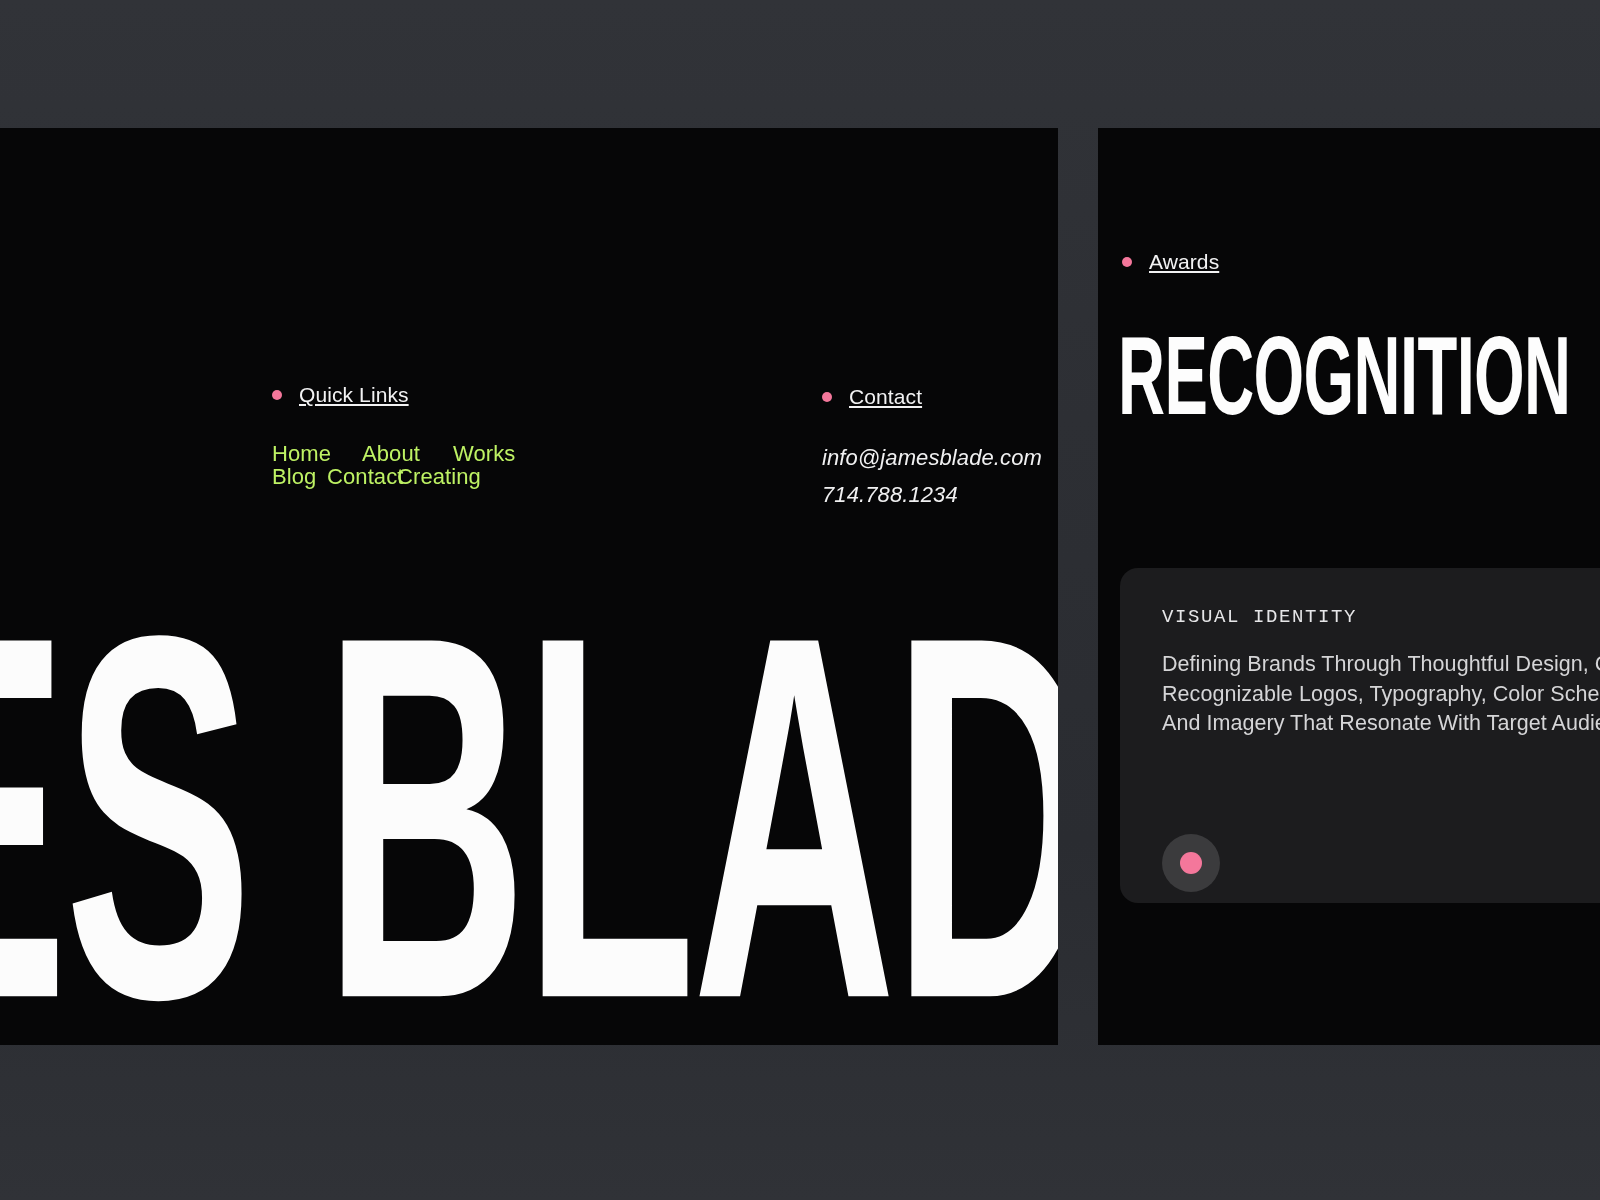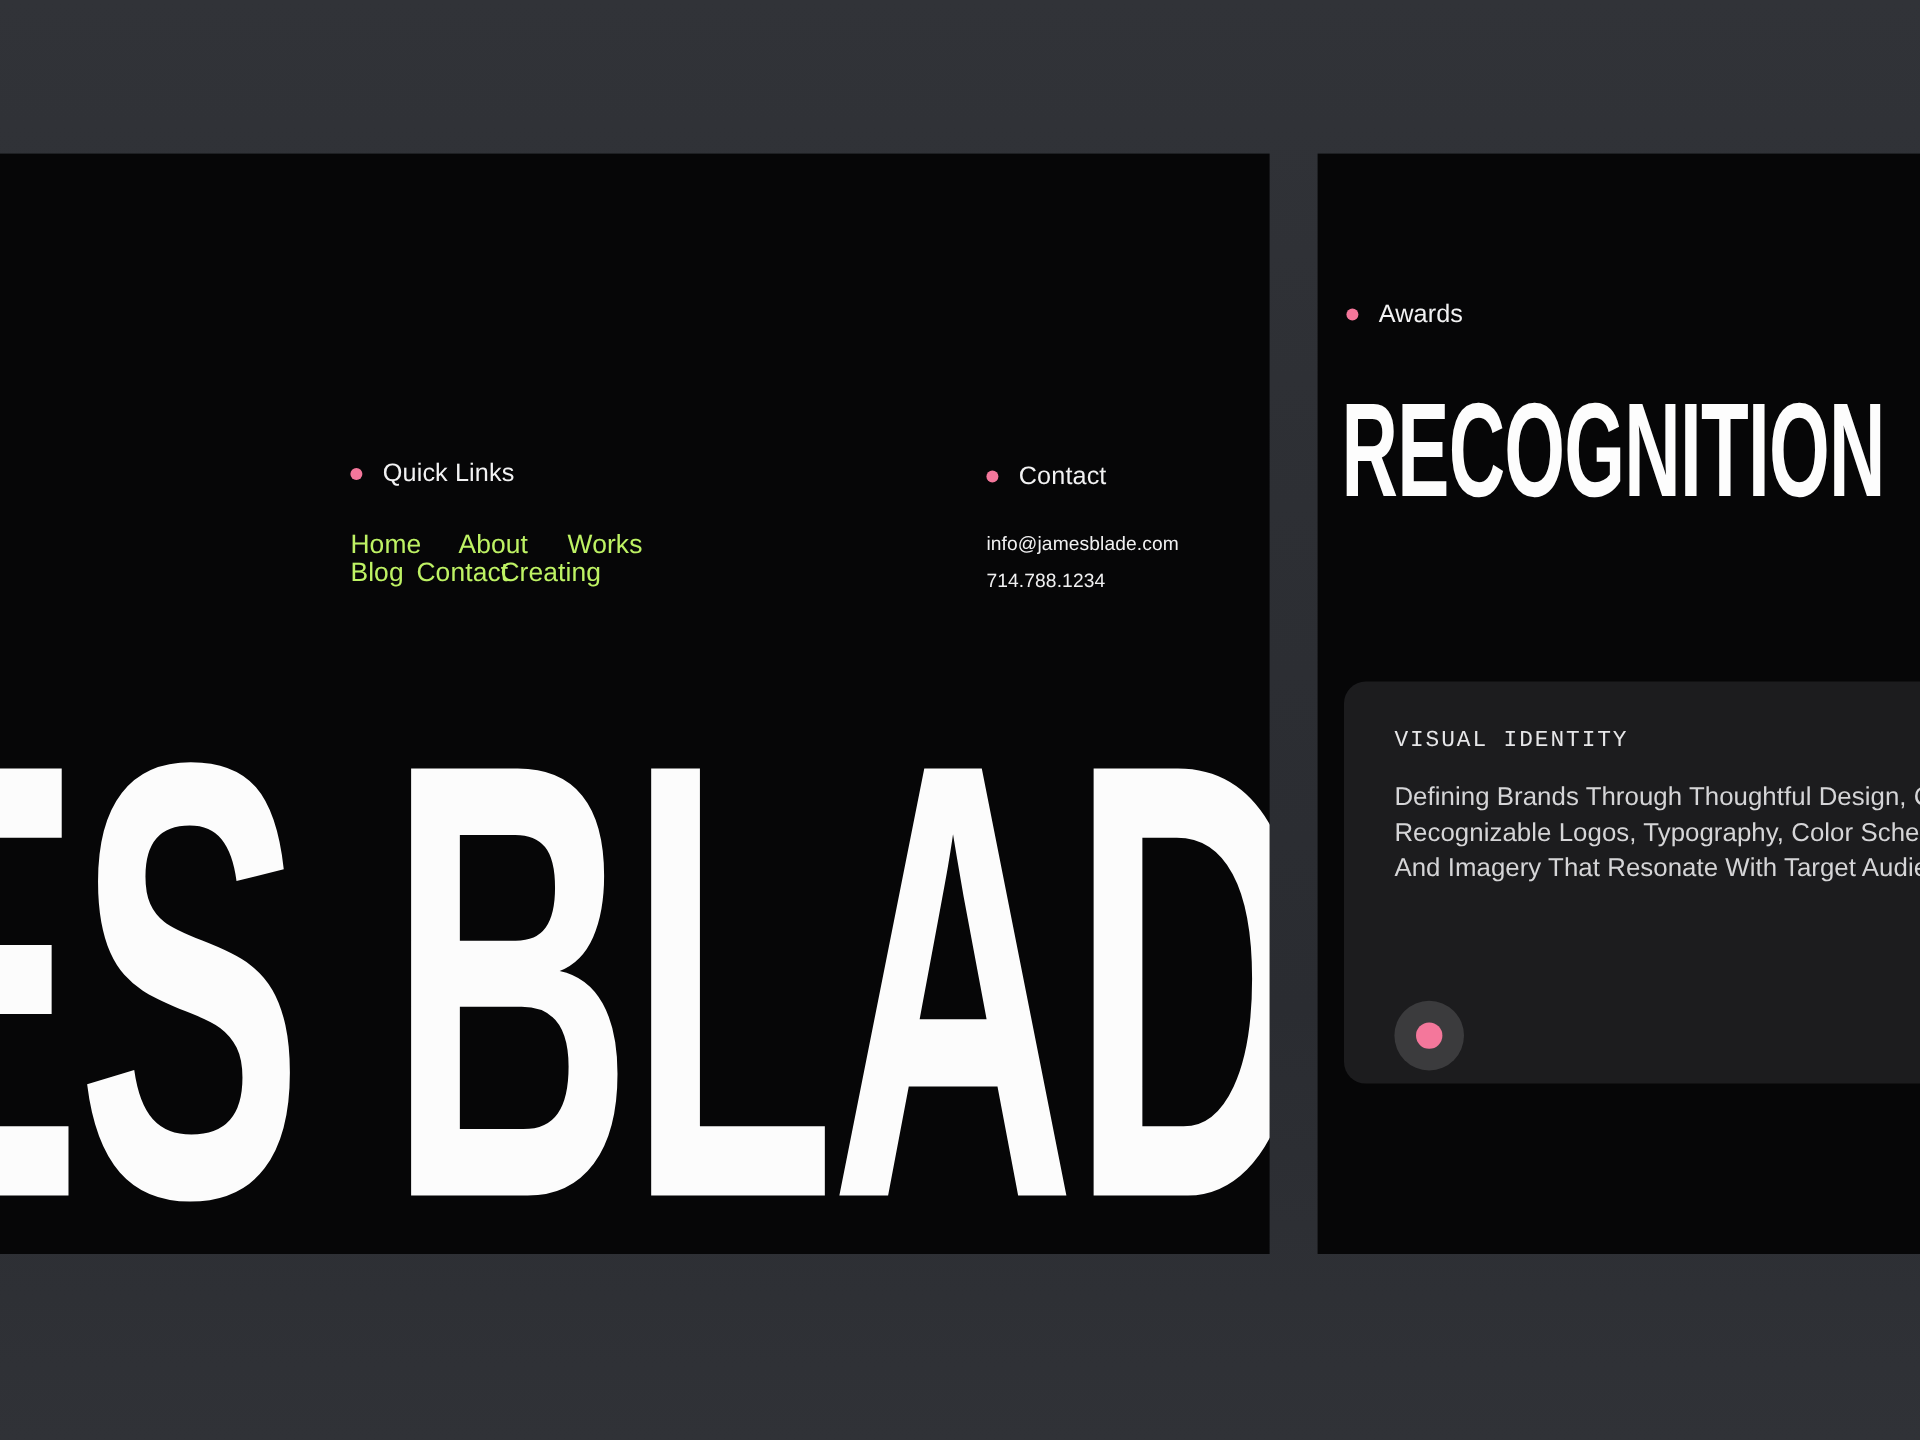--- a/index.html
+++ b/index.html
@@ -21,52 +21,53 @@
   .panel {
     position:absolute;
     background:#060607;
     overflow:hidden;
   }
   #panel-left  { left:-40px; top:128px; width:1098px; height:917px; }
   #panel-right { left:1098px; top:128px; width:560px;  height:917px; }
 
   
   .col { position:absolute; }
-  #col-quicklinks { left:332px; top:256px; width:430px; }
+  #col-quicklinks { left:312px; top:256px; width:430px; }
   #col-contact    { left:862px; top:258px; width:280px; }
 
   .seclabel {
     display:flex; align-items:center;
     font-size:21px; line-height:1;
     color:#f2f2f3; font-weight:400;
     letter-spacing:0.1px;
     white-space:nowrap;
+    text-decoration:underline;
   }
   .seclabel .dot {
     width:10px; height:10px; border-radius:50%;
     background:#f4779b; margin-right:17px; flex:0 0 auto;
   }
 
   .linkrow { display:flex; }
   .linkrow:first-of-type { margin-top:37px; }
   .linkrow a {
     display:block;
     font-size:22px; line-height:1.05;
     color:#bef264; text-decoration:none;
     letter-spacing:0.1px; white-space:nowrap;
   }
   #ql-row1 a:nth-child(1){ width:90px; }
   #ql-row1 a:nth-child(2){ width:91px; }
   #ql-row2 a:nth-child(1){ width:55px; }
   #ql-row2 a:nth-child(2){ width:70px; }
 
   .contactline {
-    font-size:16px; line-height:1.05;
+    font-size:22px; line-height:1.05;
     color:#f0f0f1; text-decoration:none;
-    display:block; white-space:nowrap; letter-spacing:0.1px;
+    display:block; white-space:nowrap; letter-spacing:0.1px;font-style:italic;
   }
   #contact-email { margin-top:39px; }
   #contact-phone { margin-top:14px; }
 
   
   #wordmark {
     position:absolute;
     left:-80px;
     top:455px;
     font-family:"Liberation Sans Narrow","Liberation Sans", sans-serif;

